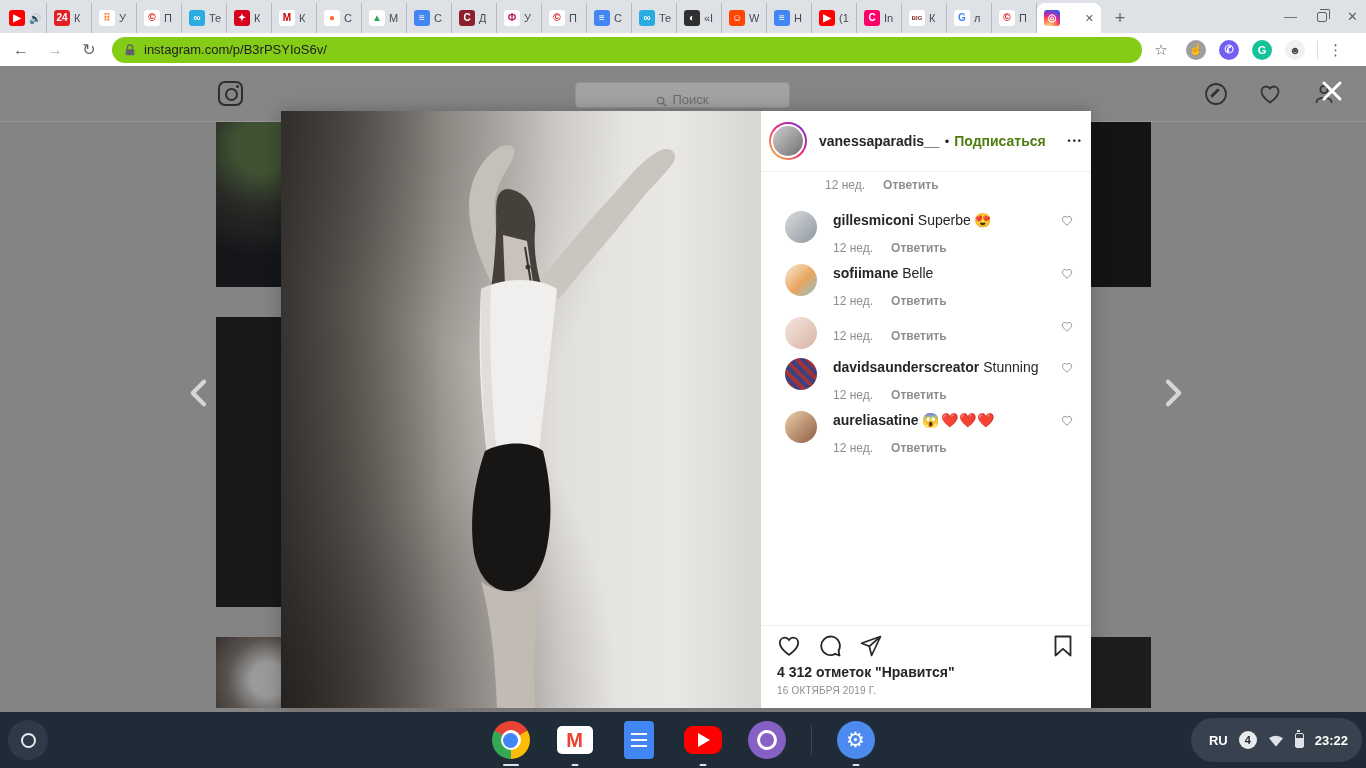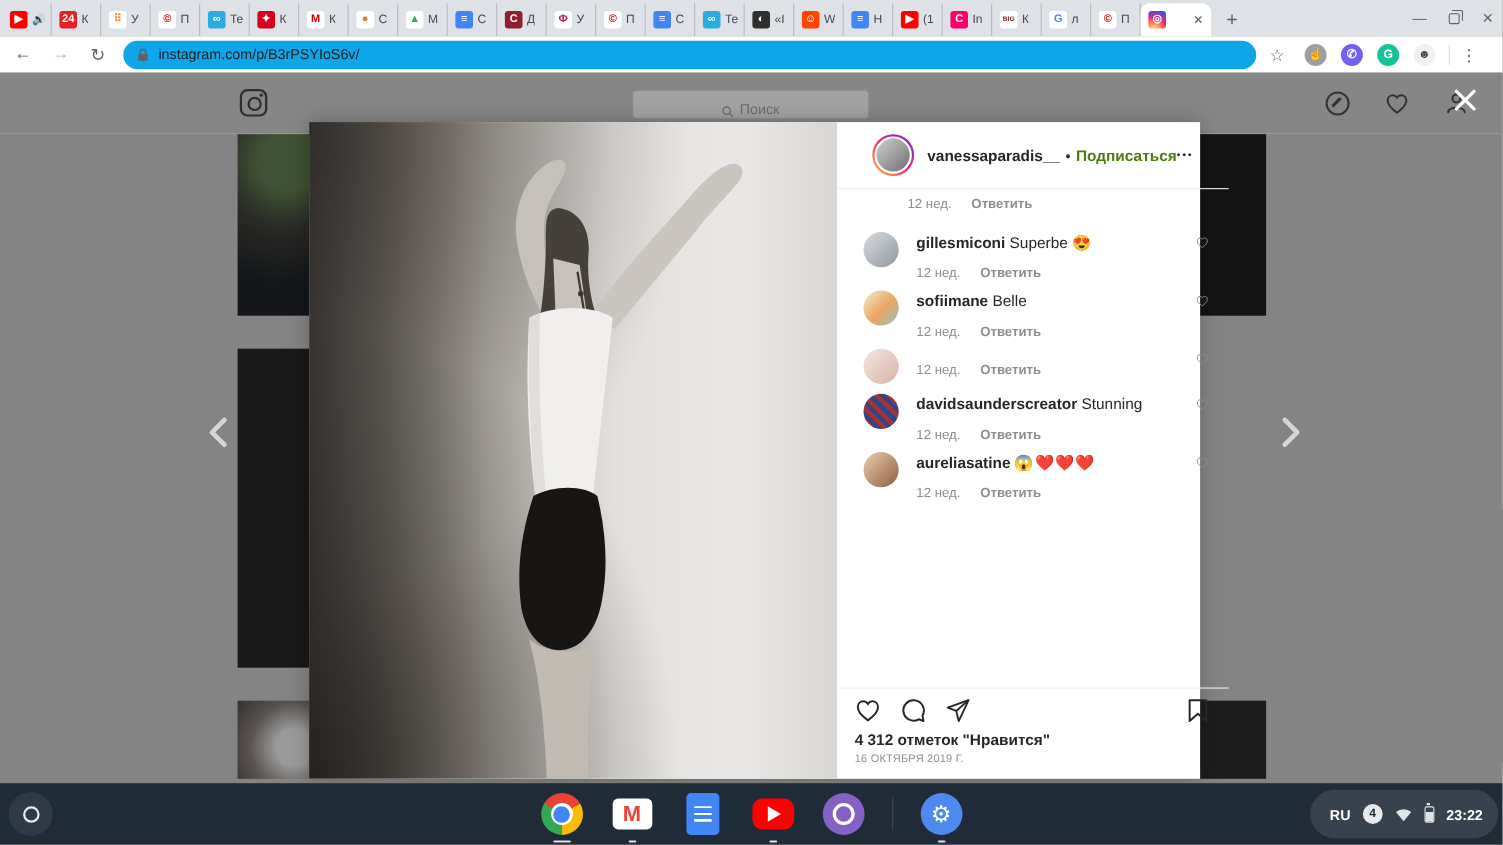--- a/index.html
+++ b/index.html
@@ -19,21 +19,21 @@
   .newtab { width:26px; height:26px; margin:0 0 2px 6px; display:flex; align-items:center; justify-content:center; font-size:18px; color:#5f6368; border-radius:50%; cursor:pointer; }
   .win-controls { position:absolute; right:8px; top:0; height:33px; display:flex; align-items:center; gap:20px; color:#5f6368; }
   .win-controls span { font-size:13px; cursor:pointer; }
   .wc-restore { display:inline-block; width:10px; height:10px; border:1.5px solid #5f6368; border-radius:2px; position:relative; }
   .wc-restore:before { content:""; position:absolute; left:2px; top:-4px; width:9px; height:9px; border-top:1.5px solid #5f6368; border-right:1.5px solid #5f6368; border-radius:0 2px 0 0; }
 
   
   .toolbar { position:absolute; top:33px; left:0; width:1366px; height:33px; background:#fff; display:flex; align-items:center; box-shadow:0 1px 0 #e0e0e0; }
   .nav-btn { width:26px; height:26px; margin-left:8px; display:flex; align-items:center; justify-content:center; font-size:16px; color:#5f6368; border-radius:50%; cursor:pointer; }
   .nav-btn.dim { color:#b3b6ba; }
-  .omnibox { margin-left:10px; width:1030px; height:26px; background:#0ea5e9; border-radius:13px; display:flex; align-items:center; padding:0 12px; }
+  .omnibox { margin-left:10px; width:1030px; height:26px; background:#84cc16; border-radius:13px; display:flex; align-items:center; padding:0 12px; }
   .omnibox .url { font-size:13px; color:#202124; margin-left:8px; }
   .star { margin-left:8px; width:22px; font-size:15px; color:#5f6368; text-align:center; cursor:pointer; }
   .ext-row { display:flex; align-items:center; gap:13px; margin-left:14px; }
   .ext { width:20px; height:20px; border-radius:50%; display:flex; align-items:center; justify-content:center; font-size:11px; font-weight:bold; cursor:pointer; }
   .tb-sep { width:1px; height:18px; background:#dadce0; margin-left:12px; }
   .menu-dots { margin-left:10px; font-size:15px; color:#5f6368; cursor:pointer; letter-spacing:0; }
 
   
   .content { position:absolute; top:66px; left:0; width:1366px; height:646px; background:#848484; overflow:hidden; }
   .ig-header { position:absolute; top:0; left:0; width:1366px; height:56px; background:#868686; border-bottom:1px solid #979797; }
@@ -46,21 +46,21 @@
   .modal-x { position:absolute; left:1320px; top:13px; width:24px; height:24px; cursor:pointer; }
 
   .thumb { position:absolute; cursor:pointer; }
   .chevron { position:absolute; width:30px; height:30px; cursor:pointer; }
 
   
   .modal { position:absolute; left:281px; top:45px; width:810px; height:597px; background:#fff; display:flex; box-shadow:0 0 18px rgba(0,0,0,.25); }
   .photo { flex:0 0 480px; width:480px; height:597px; background:#ddd; }
   .panel { flex:1; display:flex; flex-direction:column; height:597px; }
 
-  .post-header { height:61px; display:flex; align-items:center; padding:0 32px; border-bottom:1px solid #efefef; }
+  .post-header { height:61px; display:flex; align-items:center; padding:0 8px; border-bottom:1px solid #efefef; }
   .ring { width:38px; height:38px; border-radius:50%; padding:2px; background:linear-gradient(45deg,#f9ce34,#ee2a7b,#6228d7); }
   .ring .av { width:34px; height:34px; border-radius:50%; border:2px solid #fff; }
   .ph-name { margin-left:12px; font-size:14px; font-weight:bold; color:#262626; cursor:pointer; }
   .ph-dot { margin:0 5px; color:#262626; font-size:13px; }
   .follow { color:#4d7c0f; font-size:14px; font-weight:bold; cursor:pointer; }
   .ph-menu { margin-left:auto; color:#262626; font-size:9px; letter-spacing:2px; font-weight:bold; cursor:pointer; }
 
   .comments { flex:1; overflow:hidden; padding-top:4px; }
   .clipped-meta { padding:2px 16px 10px 64px; display:flex; gap:18px; font-size:12px; color:#8e8e8e; }
   .clipped-meta .reply { font-weight:bold; cursor:pointer; }

